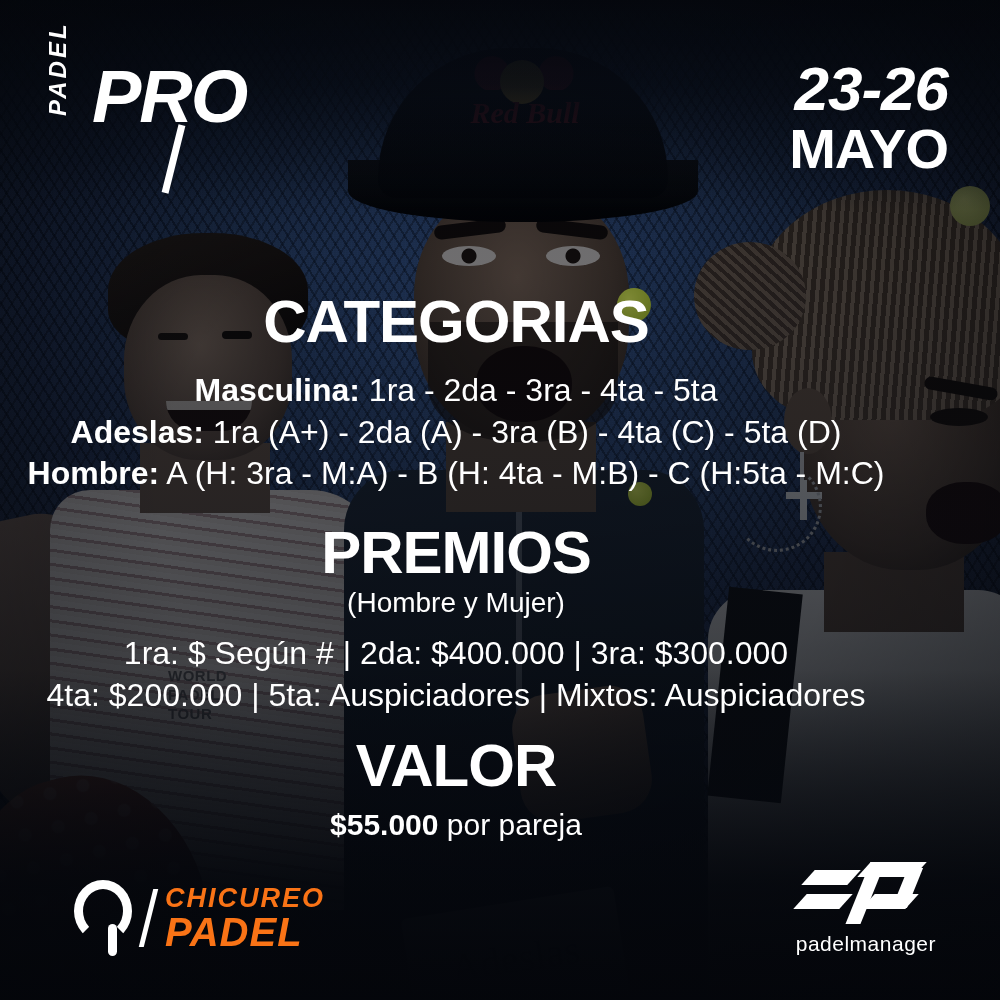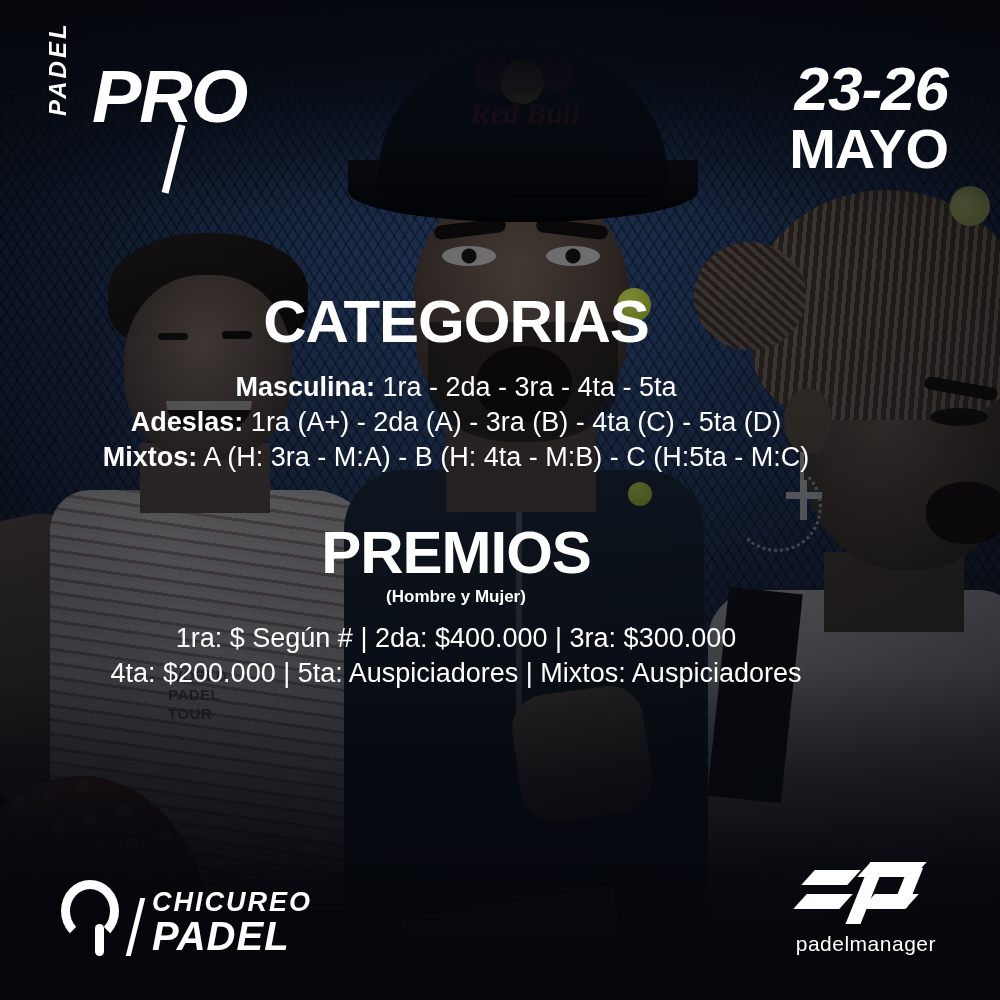--- a/index.html
+++ b/index.html
@@ -147,34 +147,34 @@
     letter-spacing:-2px;line-height:.9;}
   .title .slash{position:absolute;left:110px;top:66px;width:7px;height:70px;background:#fff;transform:rotate(14deg);}
 
   
   .date{position:absolute;right:52px;top:58px;text-align:right;color:#fff;}
   .date .d1{font-size:62px;font-weight:700;font-style:italic;letter-spacing:-1px;line-height:1.0;}
   .date .d2{font-size:56px;font-weight:700;letter-spacing:-1px;line-height:1.05;}
 
   .section{position:absolute;left:0;width:912px;text-align:center;color:#fff;}
   .h-big{font-size:60px;font-weight:700;letter-spacing:-1px;line-height:1;}
-  .h-sub{font-size:17px;font-weight:700;margin-top:4px;}
-  .row{font-size:27px;line-height:1.30;font-weight:400;white-space:nowrap;}
+  .h-sub{font-size:28px;font-weight:400;margin-top:4px;}
+  .row{font-size:32px;line-height:1.30;font-weight:400;white-space:nowrap;}
   .row b{font-weight:700;}
 
   .s-categorias{top:292px;}
   .cat-lines{margin-top:18px;}
   .s-premios{top:523px;}
   .prem-lines{margin-top:14px;}
   .s-valor{top:736px;}
   .valor-line{font-size:30px;margin-top:12px;}
   .valor-line b{font-weight:700;}
 
   
-  .logo-left{position:absolute;left:61px;bottom:44px;display:flex;align-items:flex-end;color:#ffffff;}
+  .logo-left{position:absolute;left:74px;bottom:44px;display:flex;align-items:center;color:#f97316;}
   .racket-mark{position:relative;width:62px;height:76px;margin-right:6px;}
   .racket-mark .head{position:absolute;left:0;top:0;width:58px;height:62px;border-radius:50%;
     border:9px solid #fff;border-bottom-color:transparent;box-sizing:border-box;}
   .racket-mark .handle{position:absolute;left:34px;top:44px;width:9px;height:32px;background:#fff;border-radius:5px;}
   .logo-left .bar{width:5px;height:58px;background:#fff;transform:skewX(-14deg);margin:0 14px 0 4px;}
   .logo-left .txt .t1{font-size:27px;font-weight:700;font-style:italic;letter-spacing:2px;line-height:1.0;}
   .logo-left .txt .t2{font-size:40px;font-weight:700;font-style:italic;letter-spacing:1px;line-height:1.0;}
 
   .logo-right{position:absolute;right:64px;bottom:44px;text-align:center;color:#fff;}
   .pm-mark{width:128px;height:62px;margin:0 auto 8px;position:relative;}
@@ -282,35 +282,42 @@
       <div class="cat-lines">
         <div class="row">
           <b>Masculina:</b>
           <span>1ra - 2da - 3ra - 4ta - 5ta</span>
         </div>
         <div class="row">
           <b>Adeslas:</b>
           <span>1ra (A+) - 2da (A) -  3ra (B) - 4ta (C) - 5ta (D)</span>
         </div>
         <div class="row">
-          <b>Mixtos:</b>
+          <b>Hombre:</b>
           <span>A (H: 3ra - M:A) - B (H: 4ta - M:B) - C (H:5ta - M:C)</span>
         </div>
       </div>
     </div>
 
     <div class="section s-premios">
       <div class="h-big">PREMIOS</div>
       <div class="h-sub">(Hombre y Mujer)</div>
       <div class="prem-lines">
         <div class="row">1ra: $ Según # | 2da: $400.000 | 3ra: $300.000</div>
         <div class="row">4ta: $200.000 | 5ta: Auspiciadores | Mixtos: Auspiciadores</div>
       </div>
     </div>
 
+    <div class="section s-valor">
+      <div class="h-big">VALOR</div>
+      <div class="valor-line">
+        <b>$55.000</b>
+        <span>por pareja</span>
+      </div>
+    </div>
 
     <div class="logo-left">
       <div class="racket-mark">
         <div class="head"></div>
         <div class="handle"></div>
       </div>
       <div class="bar"></div>
       <div class="txt">
         <div class="t1">CHICUREO</div>
         <div class="t2">PADEL</div>

